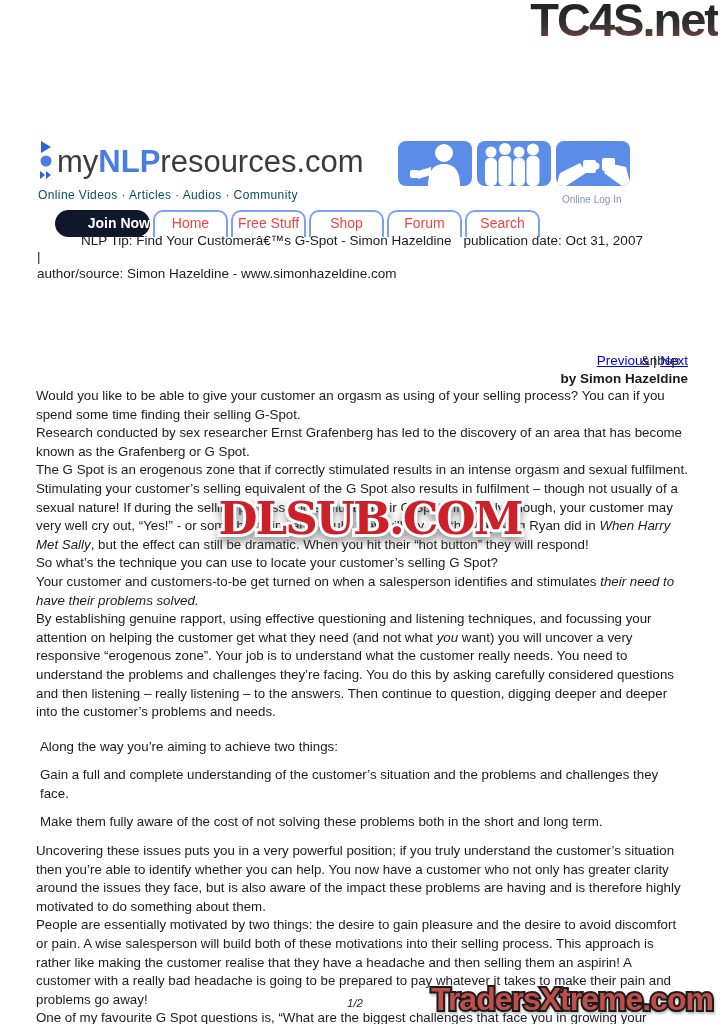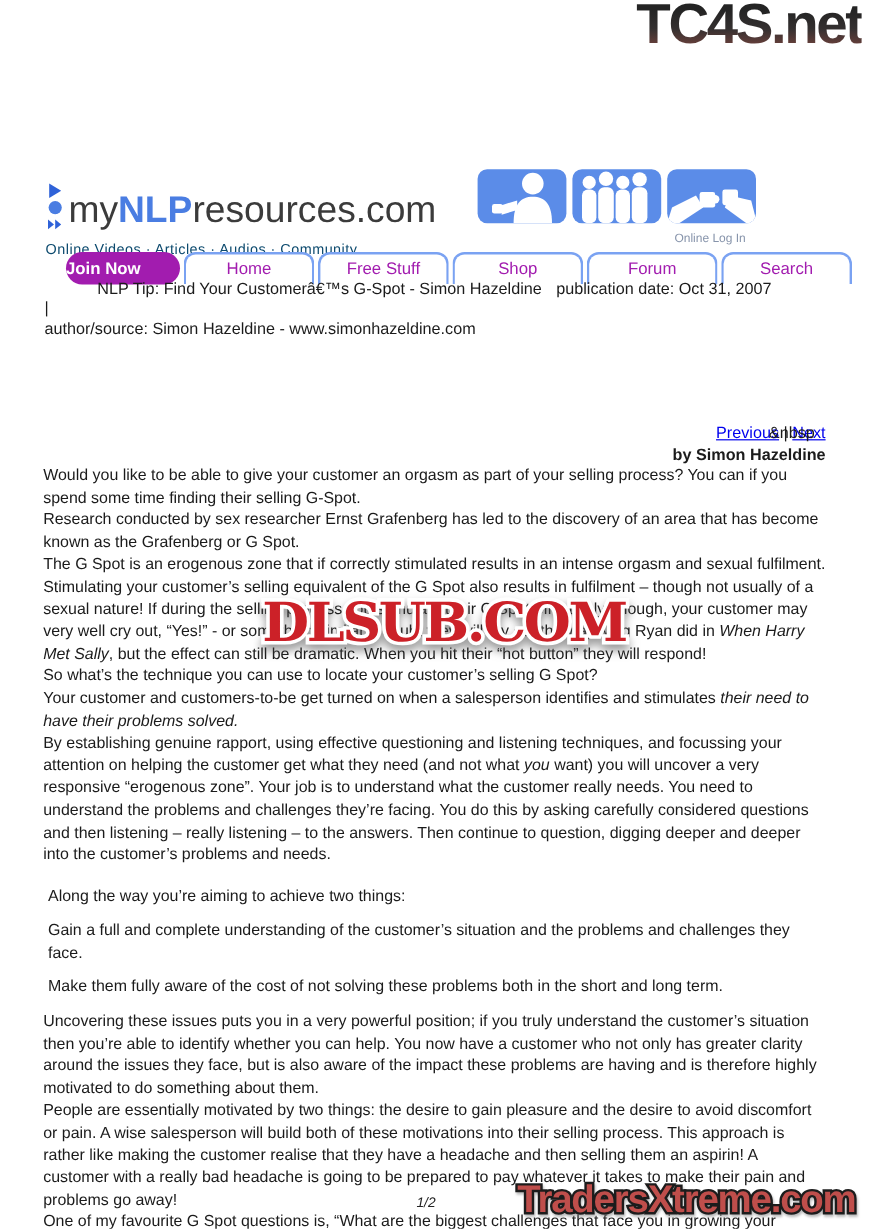--- a/index.html
+++ b/index.html
@@ -10,39 +10,39 @@
   }
   
   .tc4s {
     position:absolute; top:-8px; right:6px;
     font-size:47px; font-weight:bold; letter-spacing:-2px;
     background:linear-gradient(180deg,#242424 30%,#343030 58%,#8a4a42 100%);
     -webkit-background-clip:text; background-clip:text;
     -webkit-text-fill-color:transparent; color:#2e2e2e;
   }
   
-  .brand { position:absolute; left:38px; top:139px;margin-top:12px; }
+  .brand { position:absolute; left:38px; top:139px; }
   .brand-line { display:flex; align-items:center; }
   .brand-icon { margin-right:3px; }
   .brand-text { font-size:31px; color:#3b3b3b; letter-spacing:0px; }
   .brand-text .nlp { color:#4a7de2; font-weight:bold; }
   .tagline { font-size:12px; color:#0c4a6e; margin-top:3px; letter-spacing:0.4px; }
   
   .thumbs { position:absolute; top:141px; left:398px; display:flex; gap:5px; }
   .thumb { width:74px; height:45px; background:#5b8ce8; border-radius:8px; overflow:hidden; }
   .members { position:absolute; top:194px; left:562px; font-size:10px; color:#8794ab; }
   
   .navbar { position:absolute; top:210px; left:55px; display:flex; gap:3px; align-items:flex-start; }
   .join {
-    background:#a21caf; color:#fff; font-weight:bold; font-size:14px;
-    border-radius:15px; width:95px; height:27px; line-height:27px; text-align:left;
+    background:#0f172a; color:#fff; font-weight:bold; font-size:14px;
+    border-radius:15px; width:95px; height:27px; line-height:27px; text-align:right;
   }
   .tab {
-    width:109px; height:27px; line-height:23px; border:2px solid #7aa2f2; border-bottom:none;
-    border-radius:10px 10px 0 0; text-align:center; font-size:14px; color:#a21caf; background:#fff;
+    width:75px; height:27px; line-height:23px; border:2px solid #7aa2f2; border-bottom:none;
+    border-radius:10px 10px 0 0; text-align:center; font-size:14px; color:#ef4444; background:#fff;
   }
   
   .title-line { position:absolute; top:233px; left:36px; width:652px; text-align:center; font-size:13.5px; white-space:nowrap; }
   .title-bold { font-weight:normal; }
   .pubdate { margin-left:12px; }
   .pipe { position:absolute; left:37px; top:249px; font-size:13.5px; }
   .author { position:absolute; left:37px; top:266px; font-size:13.5px; }
   .prevnext { position:absolute; top:341px; right:36px; font-size:13.5px;margin-top:12px; }
   .link { color:#0000EE; text-decoration:underline; cursor:pointer; }
   .nbsp-line { position:absolute; top:353px; right:45px; font-size:13.5px; }
@@ -128,21 +128,21 @@
 <div class="author">author/source: Simon Hazeldine - www.simonhazeldine.com</div>
 
 <div class="prevnext">
   <span class="link">Previous</span><span> | </span><span class="link">Next</span>
 </div>
 <div class="nbsp-line">&amp;nbsp</div>
 
 <div class="byline">by Simon Hazeldine</div>
 
 <div class="content">
-  <p>Would you like to be able to give your customer an orgasm as part of your selling process? You can if you spend some time finding their selling G-Spot.</p>
+  <p>Would you like to be able to give your customer an orgasm as using of your selling process? You can if you spend some time finding their selling G-Spot.</p>
   <p>Research conducted by sex researcher Ernst Grafenberg has led to the discovery of an area that has become known as the Grafenberg or G Spot.</p>
   <p>The G Spot is an erogenous zone that if correctly stimulated results in an intense orgasm and sexual fulfilment.</p>
   <p><span>Stimulating your customer’s selling equivalent of the G Spot also results in fulfilment – though not usually of a sexual nature! If during the selling process you stimulate their G Spot effectively enough, your customer may very well cry out, “Yes!” - or something similar! I doubt they will cry out the way Meg Ryan did in </span><span class="it">When Harry Met Sally</span><span>, but the effect can still be dramatic. When you hit their “hot button” they will respond!</span></p>
   <p>So what’s the technique you can use to locate your customer’s selling G Spot?</p>
   <p><span>Your customer and customers-to-be get turned on when a salesperson identifies and stimulates </span><span class="it">their need to have their problems solved.</span></p>
   <p><span>By establishing genuine rapport, using effective questioning and listening techniques, and focussing your attention on helping the customer get what they need (and not what </span><span class="it">you</span><span> want) you will uncover a very responsive “erogenous zone”. Your job is to understand what the customer really needs. You need to understand the problems and challenges they’re facing. You do this by asking carefully considered questions and then listening – really listening – to the answers. Then continue to question, digging deeper and deeper into the customer’s problems and needs.</span></p>
   <p class="gap5 ind">Along the way you’re aiming to achieve two things:</p>
   <p class="gap ind">Gain a full and complete understanding of the customer’s situation and the problems and challenges they face.</p>
   <p class="gap ind">Make them fully aware of the cost of not solving these problems both in the short and long term.</p>
   <p class="gap">Uncovering these issues puts you in a very powerful position; if you truly understand the customer’s situation then you’re able to identify whether you can help. You now have a customer who not only has greater clarity around the issues they face, but is also aware of the impact these problems are having and is therefore highly motivated to do something about them.</p>

